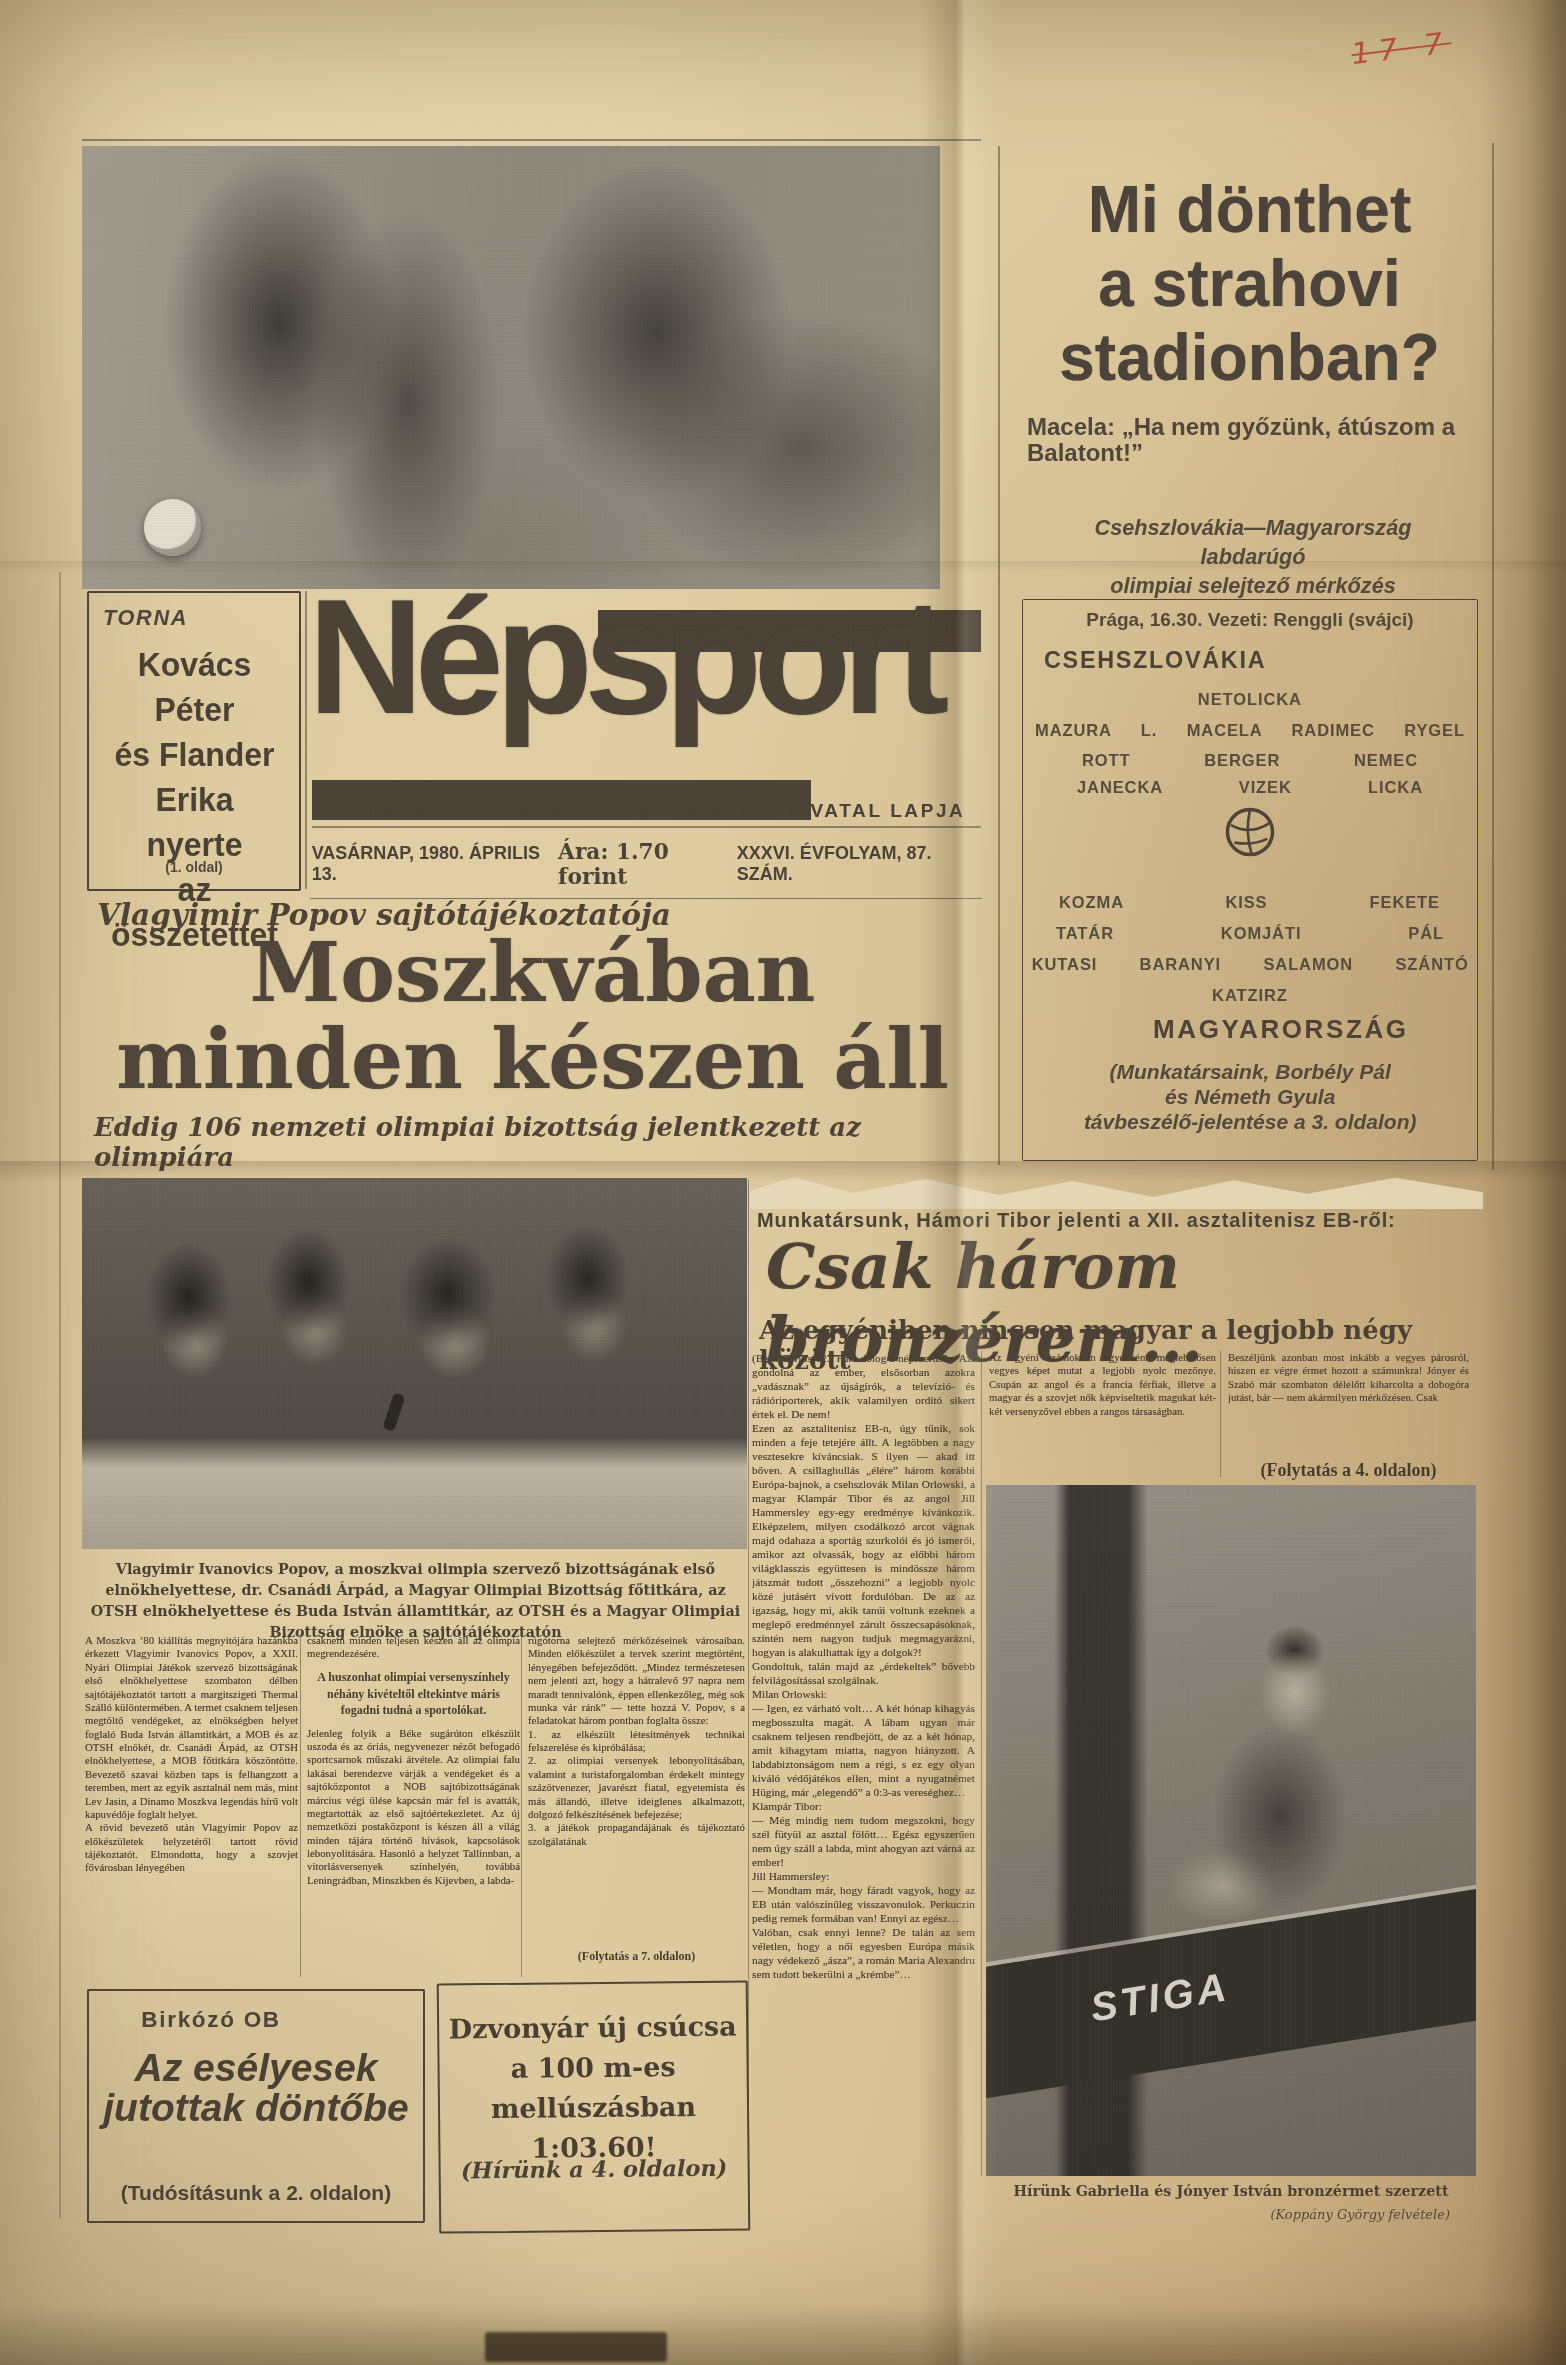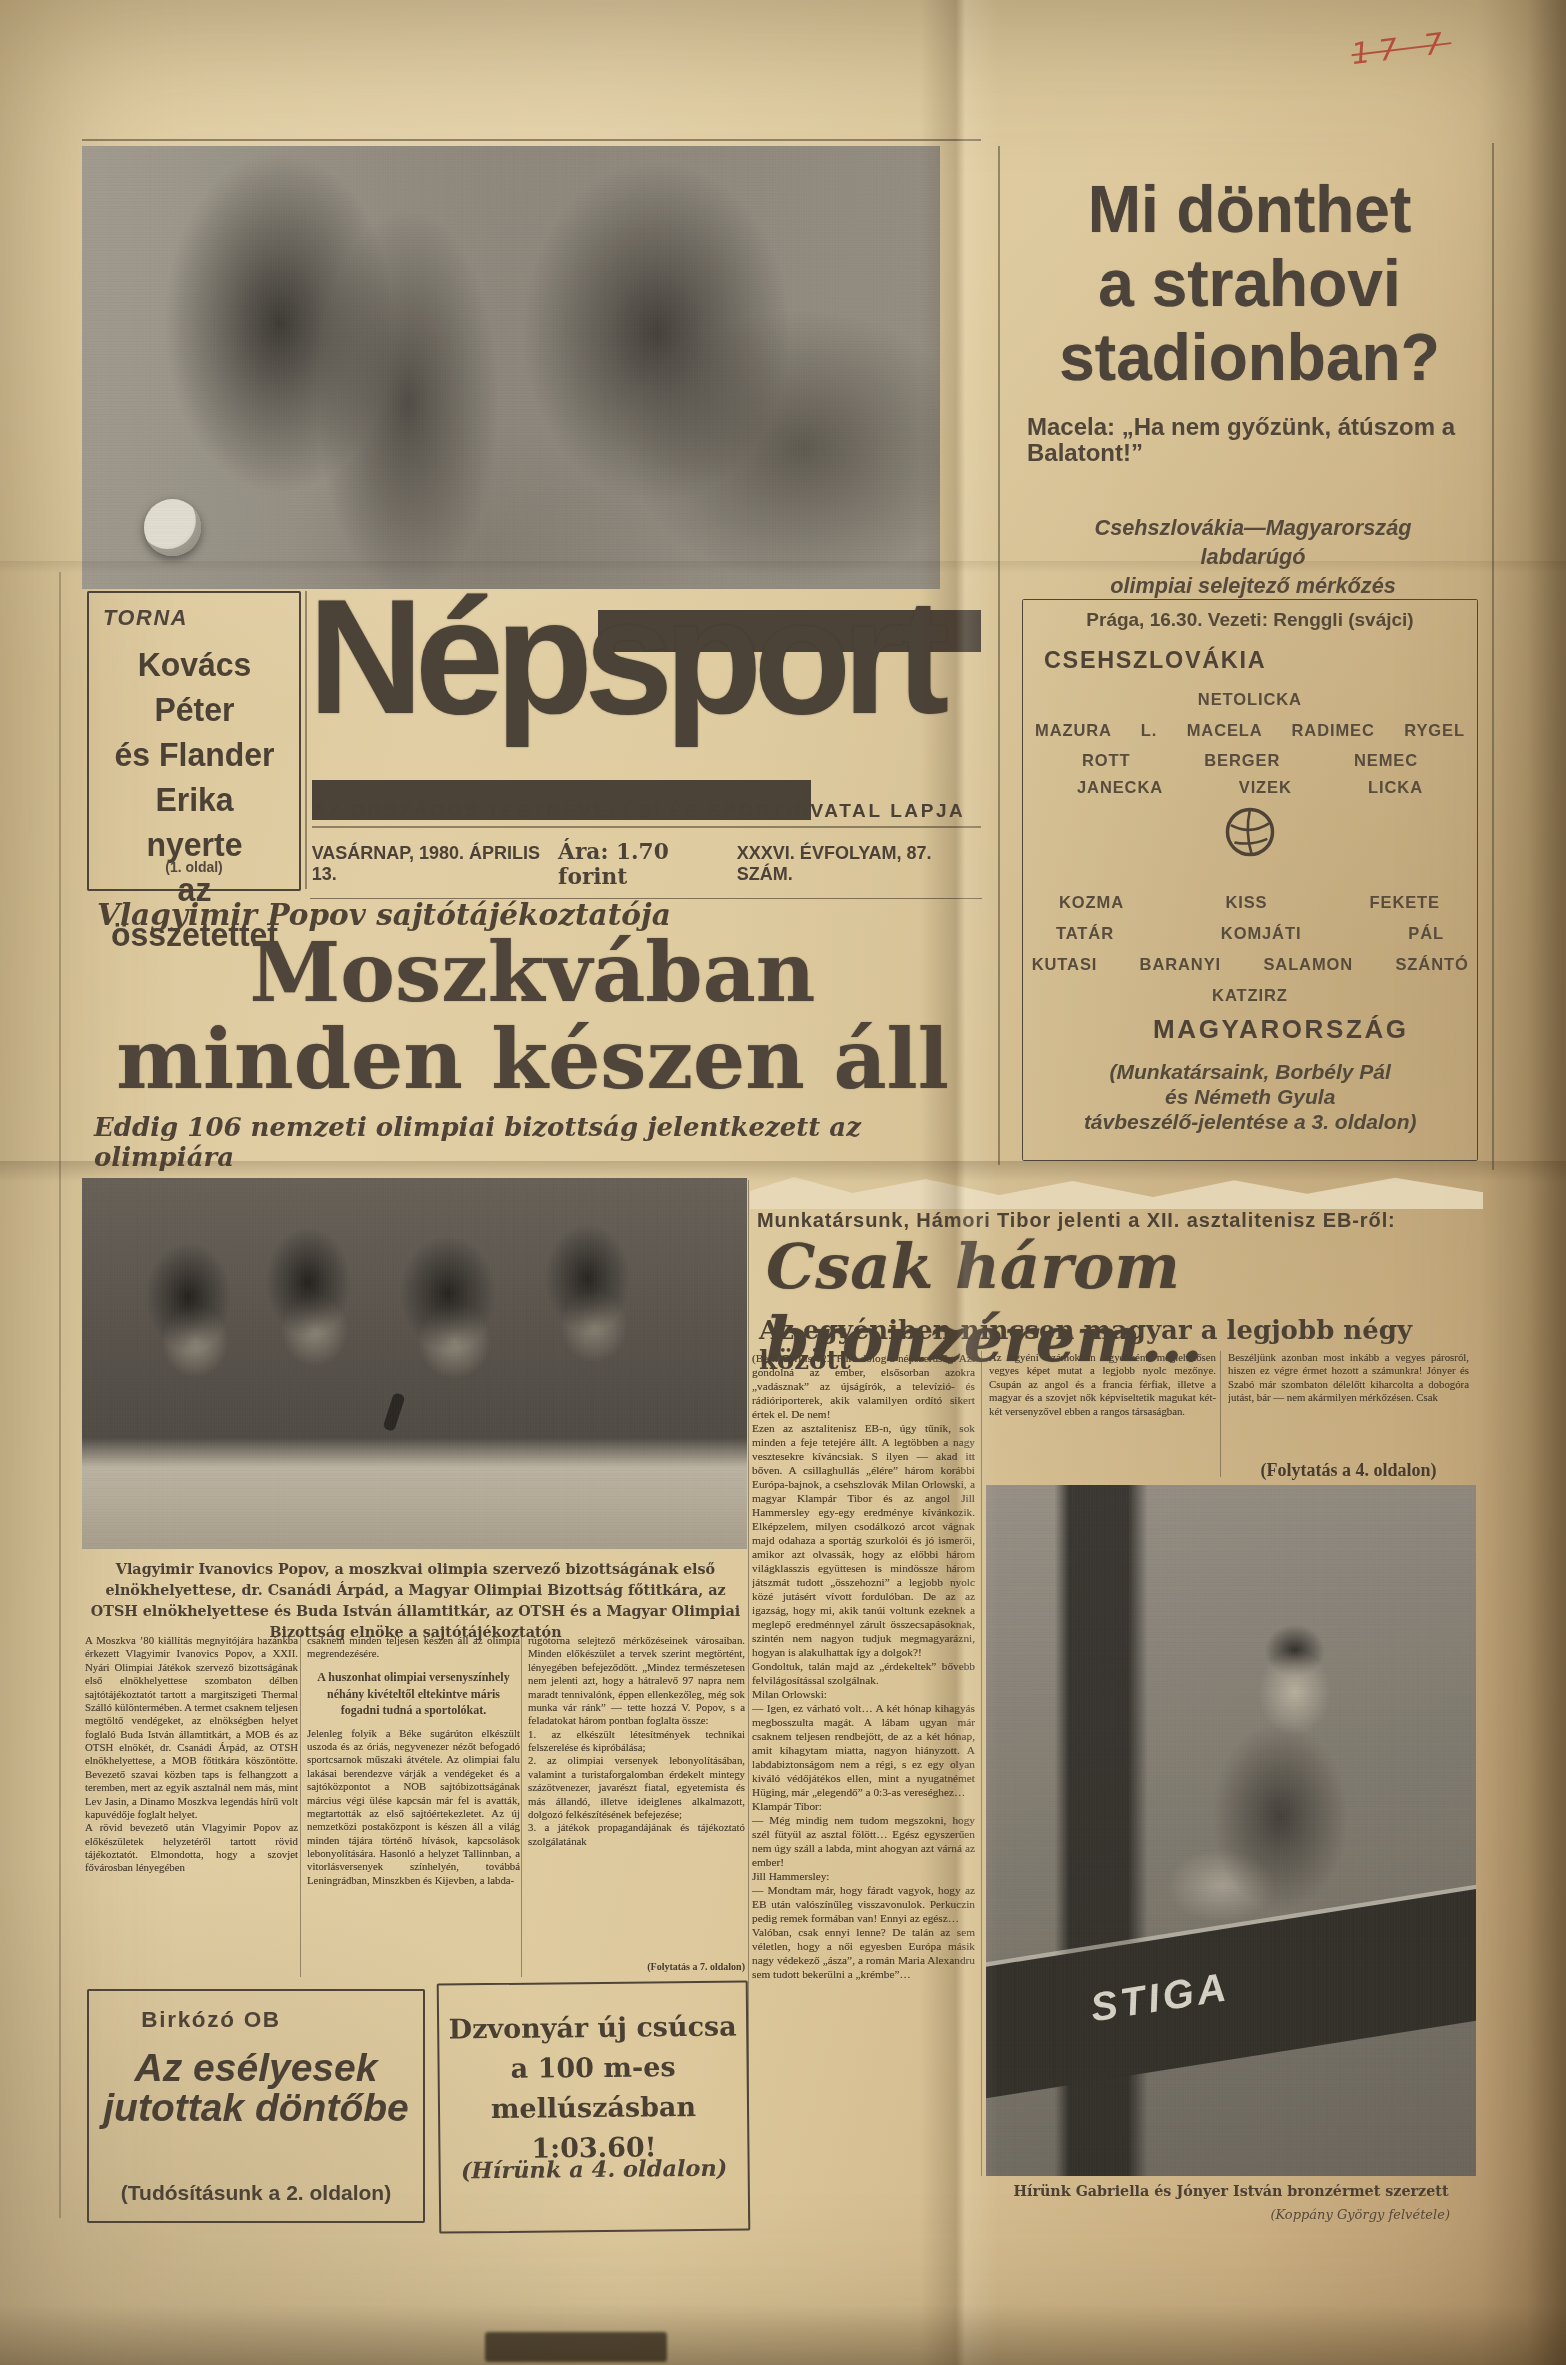--- a/index.html
+++ b/index.html
@@ -161,22 +161,22 @@
       <div class="bodytxt" style="width:213px;">csaknem minden teljesen készen áll az olimpia megrendezésére.</div>
       <div style="font-family:'Liberation Serif',serif;font-weight:bold;font-size:12px;line-height:1.35;
                   text-align:center;margin:8.7px 3.5px;color:#473d30;">A huszonhat olimpiai versenyszínhely néhány kivételtől eltekintve máris fogadni tudná a sportolókat.</div>
       <div class="bodytxt" style="width:213px;">Jelenleg folyik a Béke sugárúton elkészült uszoda és az óriás, negyvenezer nézőt befogadó sportcsarnok műszaki átvétele. Az olimpiai falu lakásai berendezve várják a vendégeket és a sajtóközpontot a NOB sajtóbizottságának március végi ülése kapcsán már fel is avatták, megtartották az első sajtóértekezletet. Az új nemzetközi postaközpont is készen áll a világ minden tájára történő hívások, kapcsolások lebonyolítására. Hasonló a helyzet Tallinnban, a vitorlásversenyek színhelyén, továbbá Leningrádban, Minszkben és Kijevben, a labda-</div>
     </div>
     <div class="abs rule-v" style="left:521px;top:1634px;height:343px;width:1.3px;"></div>
     <div class="abs bodytxt" style="left:528px;top:1634px;width:217px;height:308px;">rúgótorna selejtező mérkőzéseinek városaiban. Minden előkészület a tervek szerint megtörtént, lényegében befejeződött. „Mindez természetesen nem jelenti azt, hogy a hátralevő 97 napra nem maradt tennivalónk, éppen ellenkezőleg, még sok munka vár ránk” — tette hozzá V. Popov, s a feladatokat három pontban foglalta össze:
    1. az elkészült létesítmények technikai felszerelése és kipróbálása;
    2. az olimpiai versenyek lebonyolításában, valamint a turistaforgalomban érdekelt mintegy százötvenezer, javarészt fiatal, egyetemista és más állandó, illetve ideiglenes alkalmazott, dolgozó felkészítésének befejezése;
    3. a játékok propagandájának és tájékoztató szolgálatának</div>
-    <div class="abs" style="left:528px;top:1949px;width:217px;text-align:right;font-family:'Liberation Serif',serif;
-                font-weight:bold;font-size:10px;color:#463c30;margin-top:12px;">(Folytatás a 7. oldalon)</div>
+    <div class="abs" style="left:528px;top:1949px;width:217px;text-align:center;font-family:'Liberation Serif',serif;
+                font-weight:bold;font-size:12px;color:#463c30;">(Folytatás a 7. oldalon)</div>
 
     <div class="abs rule-v" style="left:748px;top:1180px;height:1039px;width:1.3px;"></div>
 
     <div class="abs" style="left:750px;top:1169px;width:733px;height:40px;background:#ead dbf;background:#e9dcbd;opacity:.85;
                 clip-path:polygon(0 55%,6% 20%,14% 60%,24% 25%,34% 65%,44% 30%,55% 70%,66% 28%,76% 62%,88% 22%,100% 58%,100% 100%,0 100%);"></div>
     <div class="abs" style="left:757px;top:1209px;width:717px;font-weight:bold;font-size:20px;letter-spacing:0.9px;color:#4c4236;">Munkatársunk, Hámori Tibor jelenti a XII. asztalitenisz EB-ről:</div>
     <div class="abs serif" style="left:766px;top:1230px;width:710px;font-weight:bold;font-style:italic;font-size:62px;
                 color:#4d4236;text-shadow:0 0 1.3px rgba(70,58,44,.5);">Csak három bronzérem…</div>
     <div class="abs serif" style="left:759px;top:1315px;width:719px;font-weight:bold;font-size:26px;color:#4c4135;">Az egyéniben nincsen magyar a legjobb négy között</div>
 

